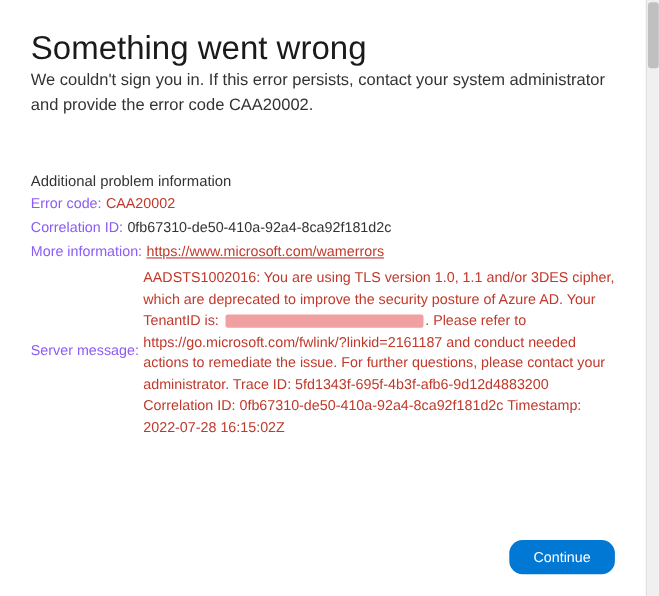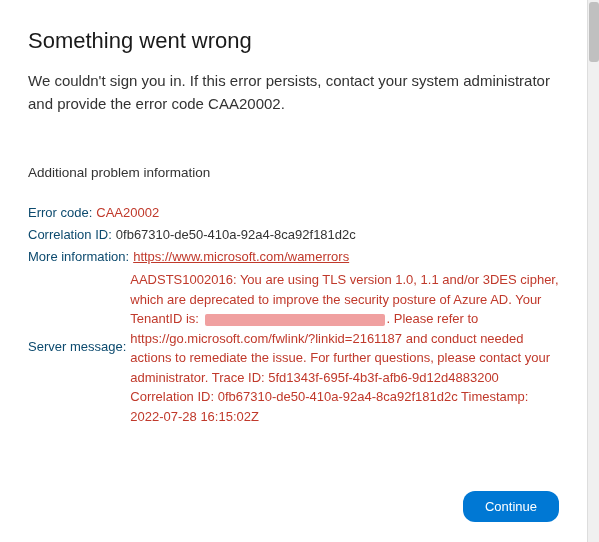--- a/index.html
+++ b/index.html
@@ -40,56 +40,55 @@
 
     .scrollbar-thumb {
       width: 10px;
       height: 60px;
       background: #c0c0c0;
       border-radius: 3px;
       margin-top: 2px;
     }
 
     .page-title {
-      font-size: 22px;
+      font-size: 30px;
       font-weight: 300;
       color: #1a1a1a;
-      margin-bottom: 16px;
     }
 
     .description {
       font-size: 15px;
       color: #333;
       line-height: 1.5;
       margin-bottom: 30px;
     }
 
     .additional-section {
       margin-bottom: 12px;
     }
 
     .additional-heading {
       font-size: 13.5px;
       color: #333;
-      margin-bottom: 22px;
+      margin-bottom: 2px;
     }
 
     .info-table {
       font-size: 13px;
       line-height: 1.7;
       color: #333;
     }
 
     .info-row {
       display: flex;
       flex-wrap: nowrap;
     }
 
     .info-label {
-      color: #0c4a6e;
+      color: #8b5cf6;
       white-space: nowrap;
       margin-right: 4px;
     }
 
     .info-value {
       color: #333;
     }
 
     .info-value.red {
       color: #c0392b;

